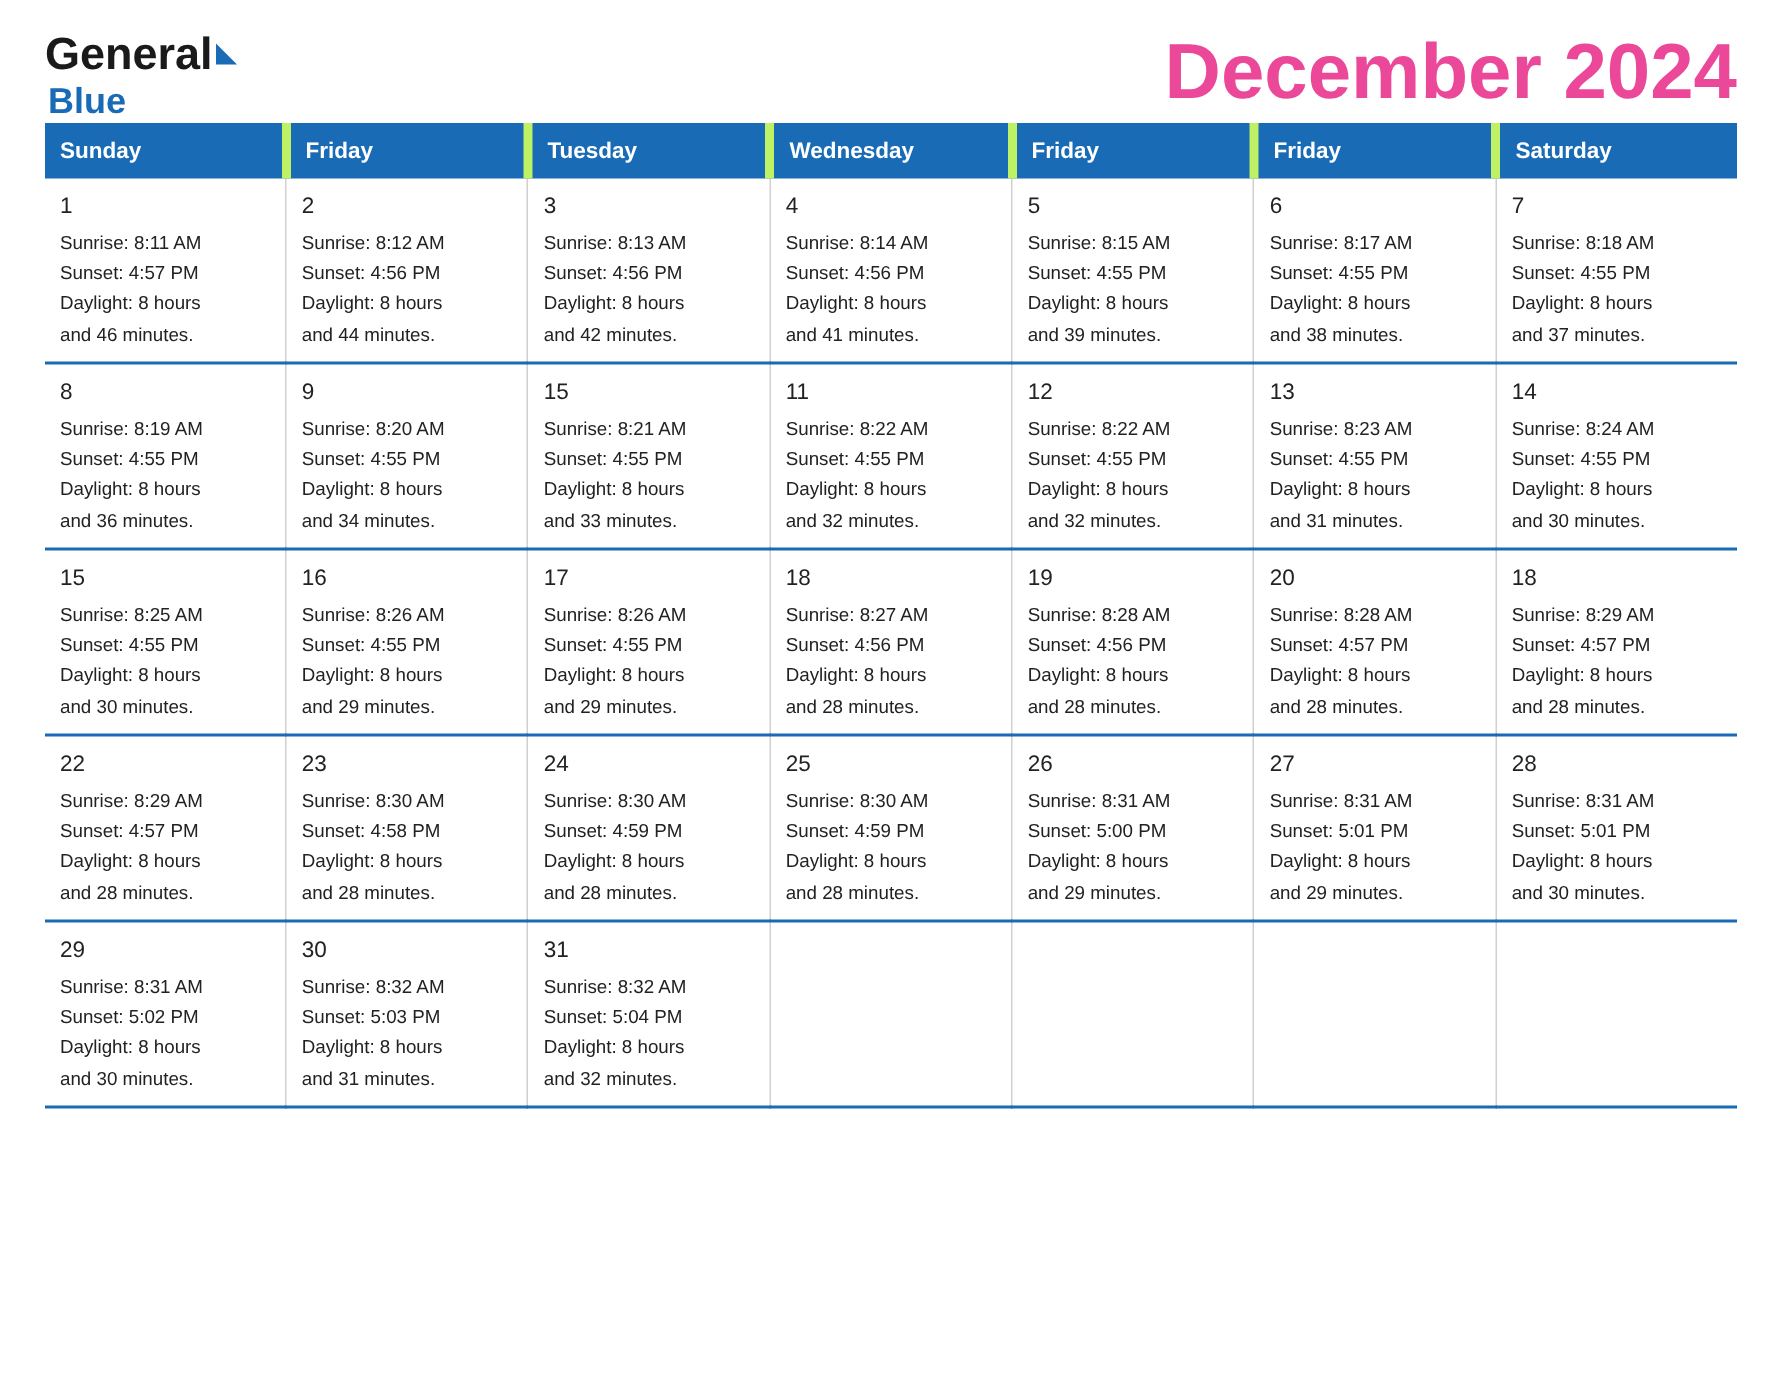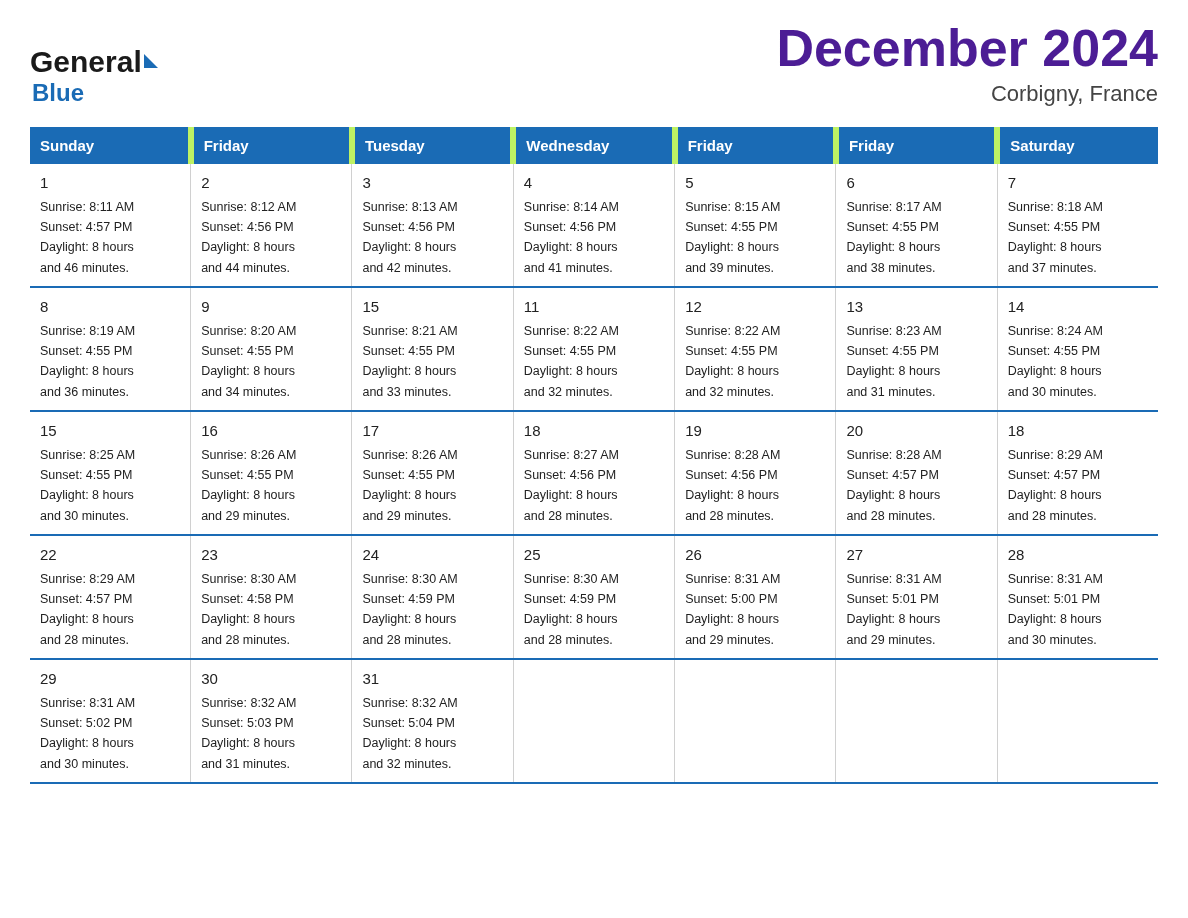--- a/index.html
+++ b/index.html
@@ -6,22 +6,21 @@
     body {
       font-family: Arial, sans-serif;
       background: #ffffff;
       width: 1188px;
       min-height: 918px;
       padding: 20px 30px;
     }
     .header {
       display: flex;
       justify-content: space-between;
-      align-items: flex-end;
-      margin-bottom: 20px;
+      align-items: flex-start;
     }
     .logo {
       display: flex;
       align-items: center;
     }
     .logo-triangle {
       width: 0;
       height: 0;
       border-left: 14px solid #1a6bb5;
       border-top: 14px solid transparent;
@@ -42,21 +41,21 @@
       font-size: 24px;
       font-weight: bold;
       margin-left: 2px;
     }
     .title-section {
       text-align: right;
     }
     .month-title {
       font-size: 52px;
       font-weight: bold;
-      color: #4c1d95;
+      color: #ec4899;
       line-height: 1.1;
     }
     .location {
       font-size: 22px;
       color: #444;
       margin-top: 4px;
     }
     table {
       width: 100%;
       border-collapse: collapse;
@@ -115,21 +114,20 @@
     <div class="logo-wrapper">
       <div class="logo-line1">
         <span style="font-size:30px;font-weight:bold;color:#1a1a1a;">General</span>
         <div class="logo-triangle"></div>
       </div>
       <div class="logo-line2">Blue</div>
     </div>
   </div>
   <div class="title-section">
     <div class="month-title">December 2024</div>
-    <div class="location">Corbigny, France</div>
   </div>
 </div>
 
 <table>
   <thead>
     <tr>
     <th>Sunday</th>
         <th>Friday</th>
         <th>Tuesday</th>
         <th>Wednesday</th>

